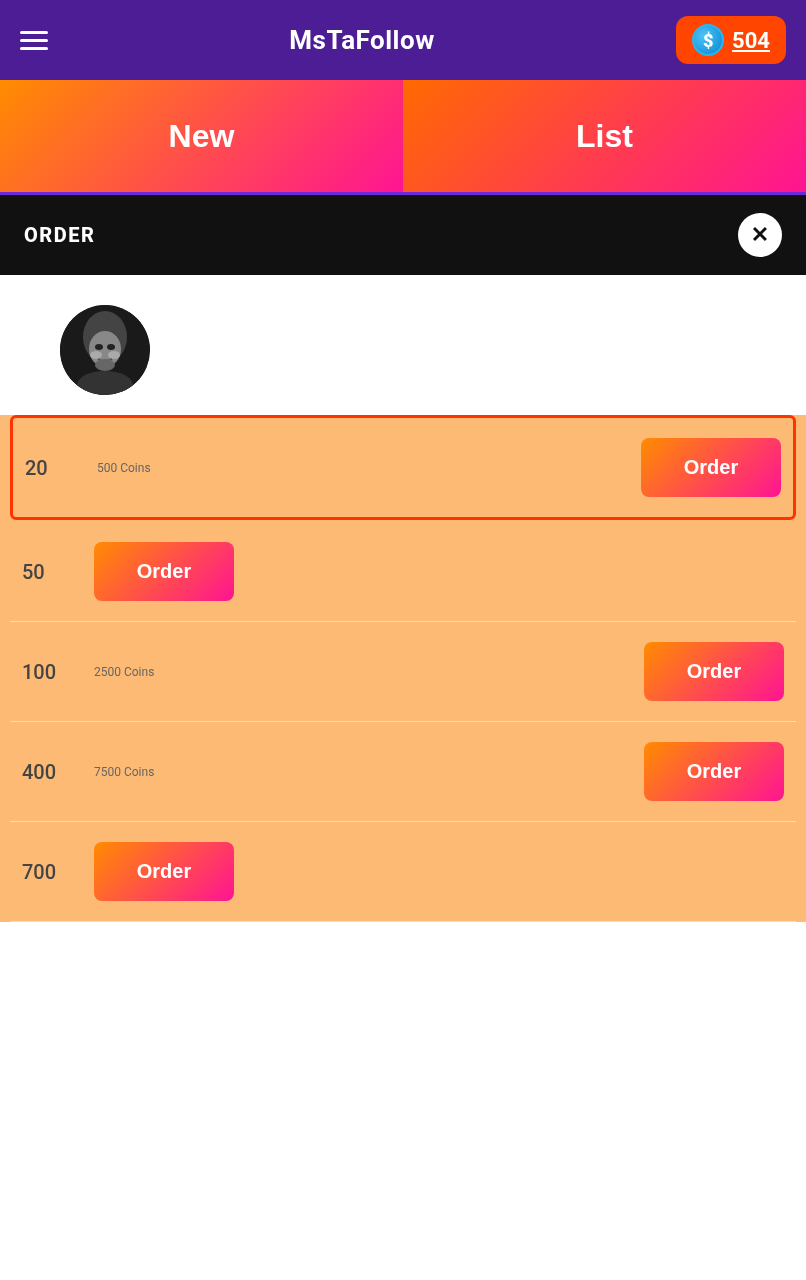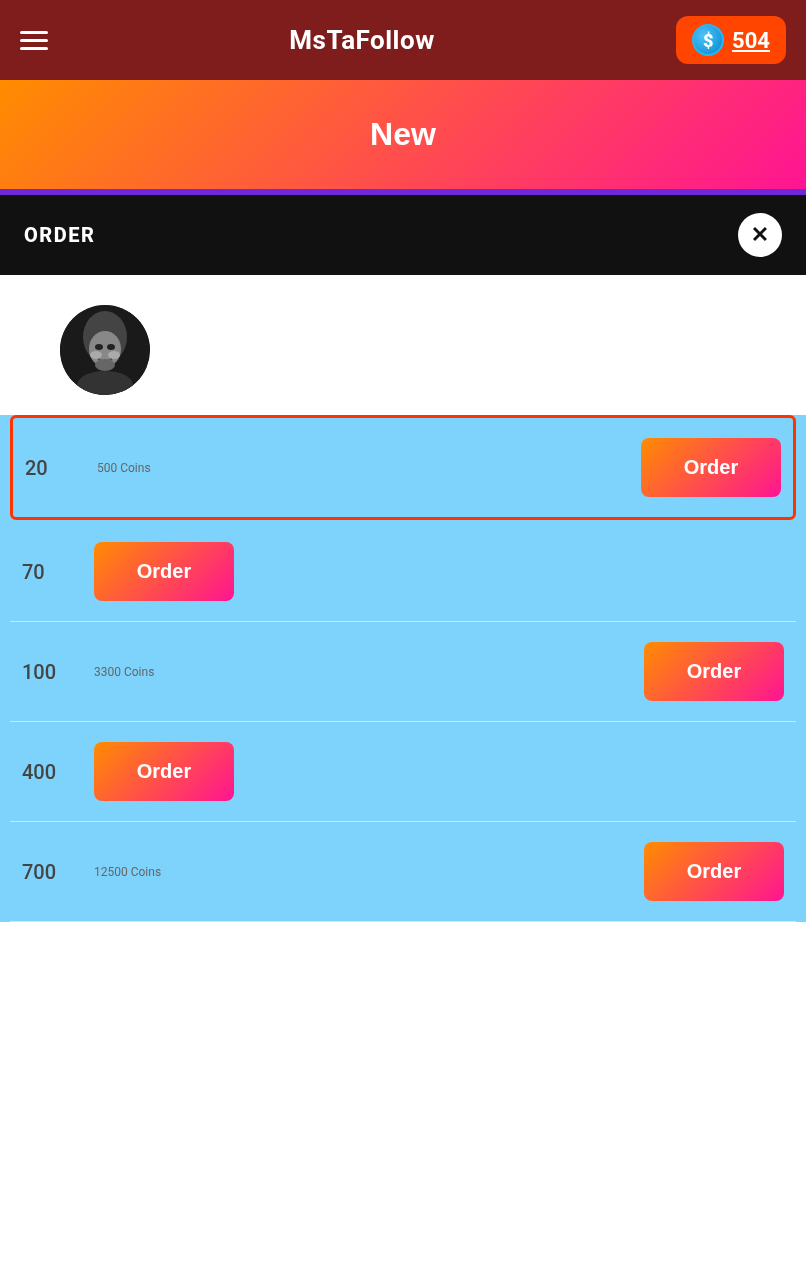--- a/index.html
+++ b/index.html
@@ -7,21 +7,21 @@
     body {
       font-family: -apple-system, BlinkMacSystemFont, 'Segoe UI', Roboto, sans-serif;
       background: #fff;
       max-width: 806px;
       margin: 0 auto;
       overflow-x: hidden;
     }
 
     
     .header {
-      background: #7f1d1d;
+      background: #4c1d95;
       display: flex;
       align-items: center;
       justify-content: space-between;
       padding: 16px 20px;
       height: 80px;
     }
     .header-menu-icon {
       display: flex;
       flex-direction: column;
       gap: 5px;
@@ -67,21 +67,21 @@
       font-size: 22px;
       font-weight: 700;
       text-decoration: underline;
     }
 
     
     .tab-bar {
       display: flex;
       width: 100%;
       height: 115px;
-      border-bottom: 6px solid #6d28d9;
+      border-bottom: 3px solid #6d28d9;
     }
     .tab-btn {
       flex: 1;
       border: none;
       cursor: pointer;
       font-size: 32px;
       font-weight: 600;
       color: #fff;
       display: flex;
       align-items: center;
@@ -137,21 +137,21 @@
       background: #222;
       display: flex;
       align-items: center;
       justify-content: center;
       overflow: hidden;
       position: relative;
     }
 
     
     .orders-list {
-      background: #7dd3fc;
+      background: #fdba74;
       padding: 0 10px;
     }
 
     .order-row {
       display: flex;
       align-items: center;
       padding: 20px 12px;
       border-bottom: 1px solid #e0e0e0;
       gap: 12px;
     }
@@ -197,20 +197,21 @@
   </div>
   <span class="header-title">MsTaFollow</span>
   <div class="header-coins">
     <div class="coin-icon">$</div>
     <span class="coin-count">504</span>
   </div>
 </header>
 
 <div class="tab-bar">
   <button class="tab-btn tab-btn-new">New</button>
+  <button class="tab-btn tab-btn-list">List</button>
 </div>
 
 <div class="order-header">
   <span class="order-title">ORDER</span>
   <button class="close-btn">✕</button>
 </div>
 
 <div class="avatar-section">
   <div class="avatar">
 
@@ -236,30 +237,30 @@
   </div>
 </div>
 
 <div class="orders-list">
 <div class="order-row highlighted">
       <span class="order-qty">20</span>
       <span class="order-coins">500 Coins</span>
       <button class="order-btn">Order</button>
     </div>
     <div class="order-row">
-      <span class="order-qty">70</span>
+      <span class="order-qty">50</span>
       <button class="order-btn">Order</button>
     </div>
     <div class="order-row">
       <span class="order-qty">100</span>
-      <span class="order-coins">3300 Coins</span>
+      <span class="order-coins">2500 Coins</span>
       <button class="order-btn">Order</button>
     </div>
     <div class="order-row">
       <span class="order-qty">400</span>
+      <span class="order-coins">7500 Coins</span>
       <button class="order-btn">Order</button>
     </div>
     <div class="order-row">
       <span class="order-qty">700</span>
-      <span class="order-coins">12500 Coins</span>
       <button class="order-btn">Order</button>
     </div>
   </div>
 
 </body></html>

